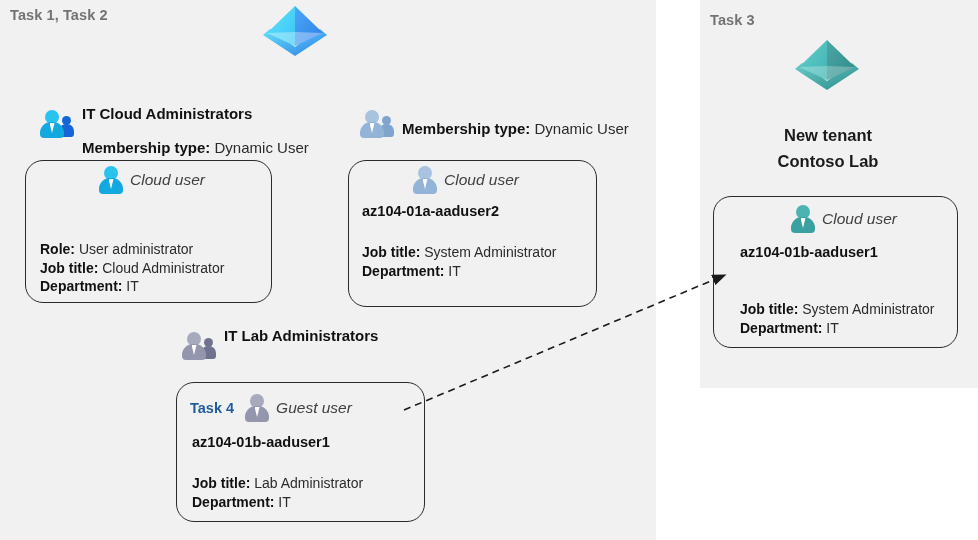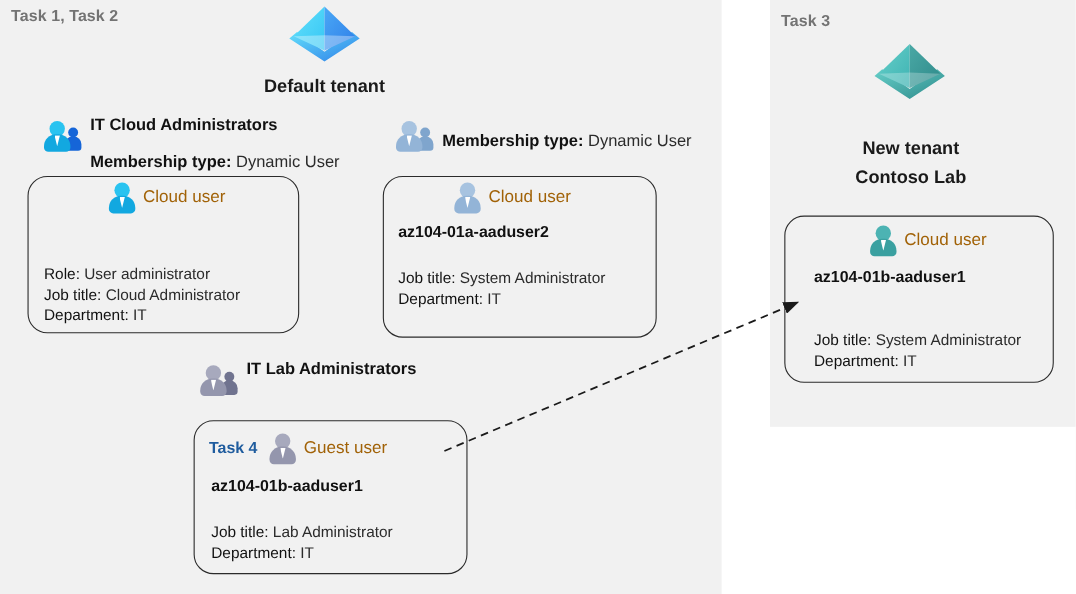--- a/index.html
+++ b/index.html
@@ -49,34 +49,34 @@
     border-radius:18px;
     background:#f1f1f1;
     box-sizing:border-box;
   }
   .card-head{
     position:absolute;
     display:flex;align-items:center;gap:6px;
     white-space:nowrap;
   }
   .card-head .usertype{
-    font-size:15.5px;color:#a16207;font-weight:normal;
+    font-size:15.5px;color:#404040;font-weight:normal;font-style:italic;
   }
   .card-head .tasklbl{
     font-weight:bold;font-size:14.5px;color:#1f5c9e;margin-right:4px;
   }
   .card-name{
     position:absolute;
     font-weight:bold;font-size:14.5px;color:#111;white-space:nowrap;
   }
   .card-attrs{
     position:absolute;
     font-size:14px;line-height:18.5px;color:#2b2b2b;white-space:nowrap;
   }
-  .card-attrs b{font-weight:normal;color:#111;}
+  .card-attrs b{font-weight:bold;color:#111;}
 
   
   .icon{display:inline-block;position:relative;}
 
   
   .grp{width:34px;height:30px;}
   .grp .p-back{
     position:absolute;right:0;bottom:1px;width:15px;height:21px;
   }
   .grp .p-back .h{
@@ -147,21 +147,20 @@
           <stop offset="0" stop-color="#63e0fb"></stop>
             <stop offset="1" stop-color="#2f7ee8"></stop>
         </linearGradient>
       </defs>
       <polygon points="37,54 5,33 12,27 37,45 62,27 69,33" fill="url(#dtBase)"></polygon>
       <polygon points="37,4 9,31 37,44 37,4" fill="url(#dtL)"></polygon>
       <polygon points="37,4 65,31 37,44 37,4" fill="url(#dtR)"></polygon>
       <polygon points="37,30 9,31 37,44 65,31" fill="#ffffff" opacity="0.34"></polygon>
     </svg>
   </div>
-  <div class="tenant-label" style="left:180px;top:70px;width:230px;font-size:16.5px;">Default tenant</div>
 
   <div class="tenant-icon" style="left:790px;top:36px;width:74px;height:62px;">
     <svg width="74" height="62" viewBox="0 0 74 62">
       <defs>
         <linearGradient id="ntL" x1="0" y1="0" x2="1" y2="1">
           <stop offset="0" stop-color="#66cfc9"></stop>
             <stop offset="1" stop-color="#3fb3b3"></stop>
         </linearGradient>
         <linearGradient id="ntR" x1="0" y1="0" x2="1" y2="1">
           <stop offset="0" stop-color="#4aa8a5"></stop>

